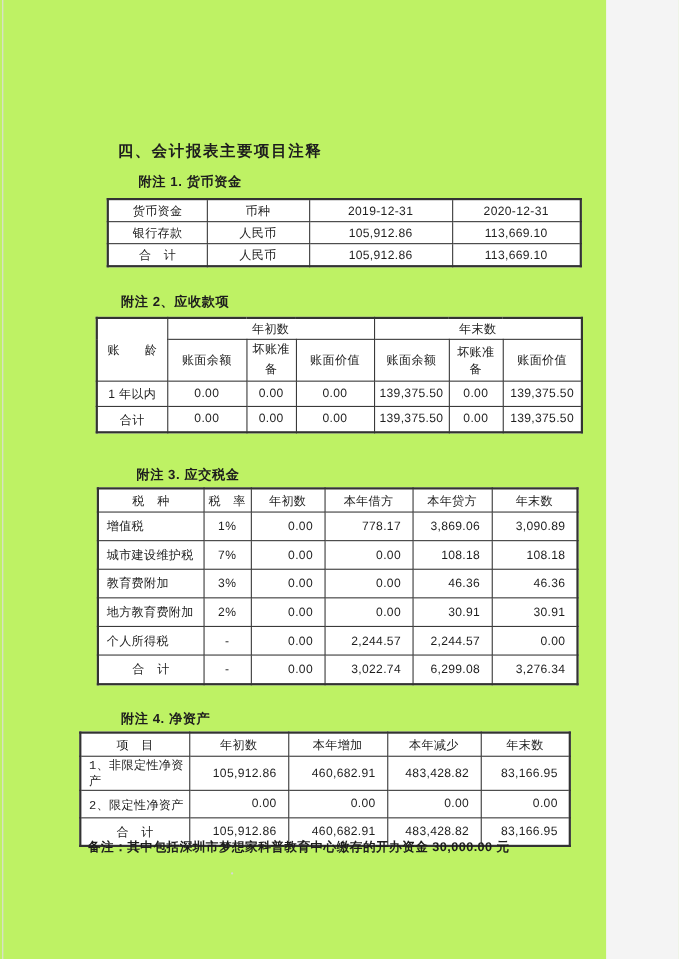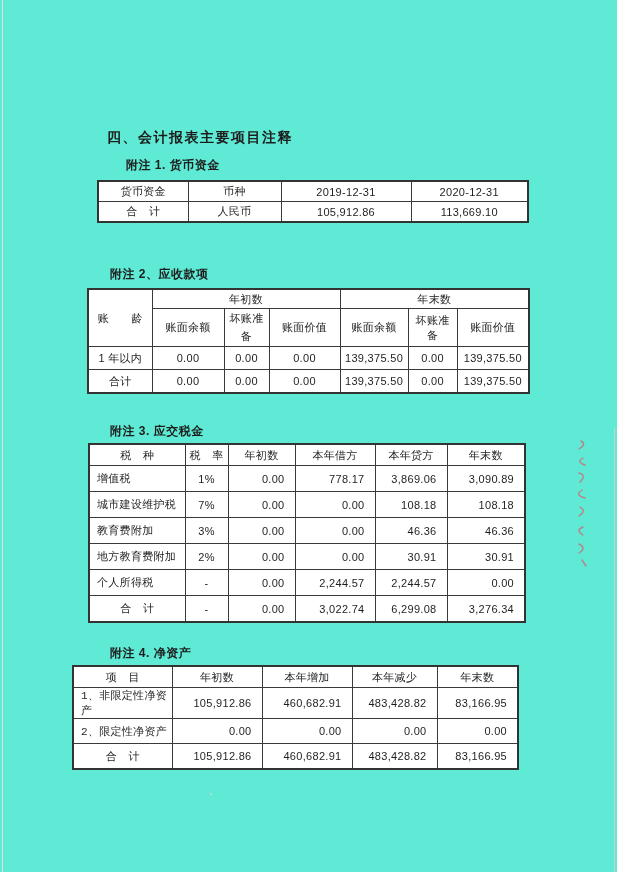--- a/index.html
+++ b/index.html
@@ -1,17 +1,17 @@
 <!DOCTYPE html>
 <html><head>
 <meta charset="utf-8">
 <style>
   html,body{margin:0;padding:0;background:#f4f4f4;}
   .page{
-    position:relative;width:617px;height:872px;background:#5eead4;
+    position:relative;width:551px;height:872px;background:#bef264;
     font-family:"Liberation Sans","DejaVu Sans",sans-serif;color:#222;
     overflow:hidden;
   }
   .doc-title{
     position:absolute;left:107px;top:129px;
     font-size:14px;font-weight:bold;letter-spacing:1.5px;color:#1d1d1d;
   }
   .note-title{
     position:absolute;font-size:12px;font-weight:bold;letter-spacing:.5px;color:#1d1d1d;
   }
@@ -68,20 +68,26 @@
         <col style="width:117px">
       </colgroup>
     <tbody>
         <tr>
       <td>货币资金</td>
       <td>币种</td>
       <td>2019-12-31</td>
       <td>2020-12-31</td>
     </tr>
     <tr>
+      <td>银行存款</td>
+      <td>人民币</td>
+      <td>105,912.86</td>
+      <td>113,669.10</td>
+    </tr>
+    <tr>
       <td>合　计</td>
       <td>人民币</td>
       <td>105,912.86</td>
       <td>113,669.10</td>
     </tr>
   </tbody>
     </table>
 
   <div class="note-title" style="left:110px;top:266px;">附注 2、应收款项</div>
   <table id="t2" style="left:87px;top:288px;width:441px;">
@@ -123,21 +129,21 @@
       <td>0.00</td>
       <td>0.00</td>
       <td>0.00</td>
       <td>139,375.50</td>
       <td>0.00</td>
       <td>139,375.50</td>
     </tr>
   </tbody>
     </table>
 
-  <div class="note-title" style="left:110px;top:423px;">附注 3. 应交税金</div>
+  <div class="note-title" style="left:124px;top:423px;">附注 3. 应交税金</div>
   <table id="t3" style="left:88px;top:443px;width:436px;">
     <colgroup>
         <col style="width:96px">
         <col style="width:43px">
         <col style="width:67px">
         <col style="width:80px">
         <col style="width:72px">
         <col style="width:78px">
       </colgroup>
     <tbody>
@@ -234,20 +240,21 @@
     <tr class="dr">
       <td>合　计</td>
       <td class="num-r">105,912.86</td>
       <td class="num-r">460,682.91</td>
       <td class="num-r">483,428.82</td>
       <td class="num-r">83,166.95</td>
     </tr>
   </tbody>
     </table>
 
+  <div class="remark">备注：其中包括深圳市梦想家科普教育中心缴存的开办资金 30,000.00 元</div>
 
 
   <svg class="red-note" width="24" height="140" viewBox="0 0 24 140">
     <g stroke="rgba(228,85,105,0.7)" stroke-width="1.4" fill="none" stroke-linecap="round">
       <path d="M15 5 q6 3 -2 8"></path>
       <path d="M17 22 q-7 4 2 7"></path>
       <path d="M13 37 q8 2 1 9"></path>
       <path d="M16 54 q-8 5 3 8"></path>
       <path d="M14 71 q7 4 -1 9"></path>
       <path d="M17 91 q-8 3 0 8"></path>

